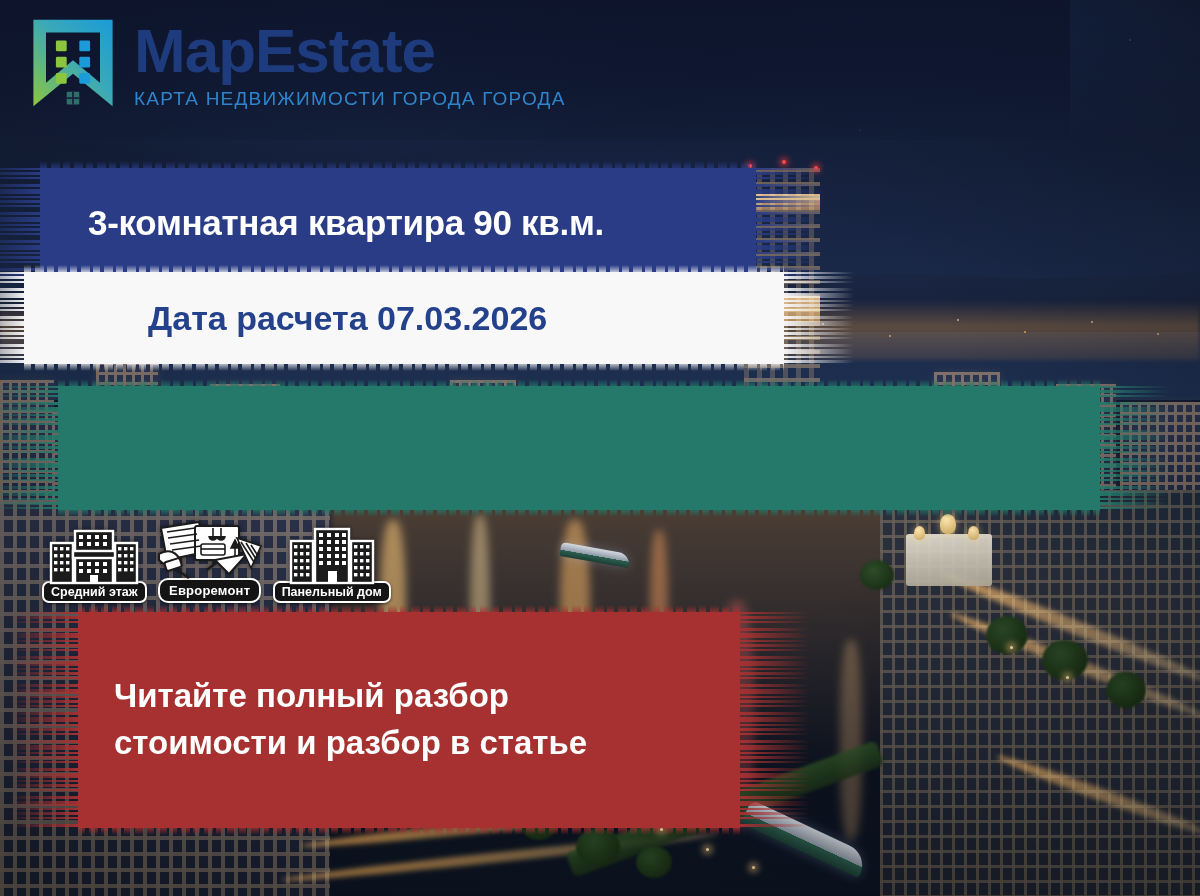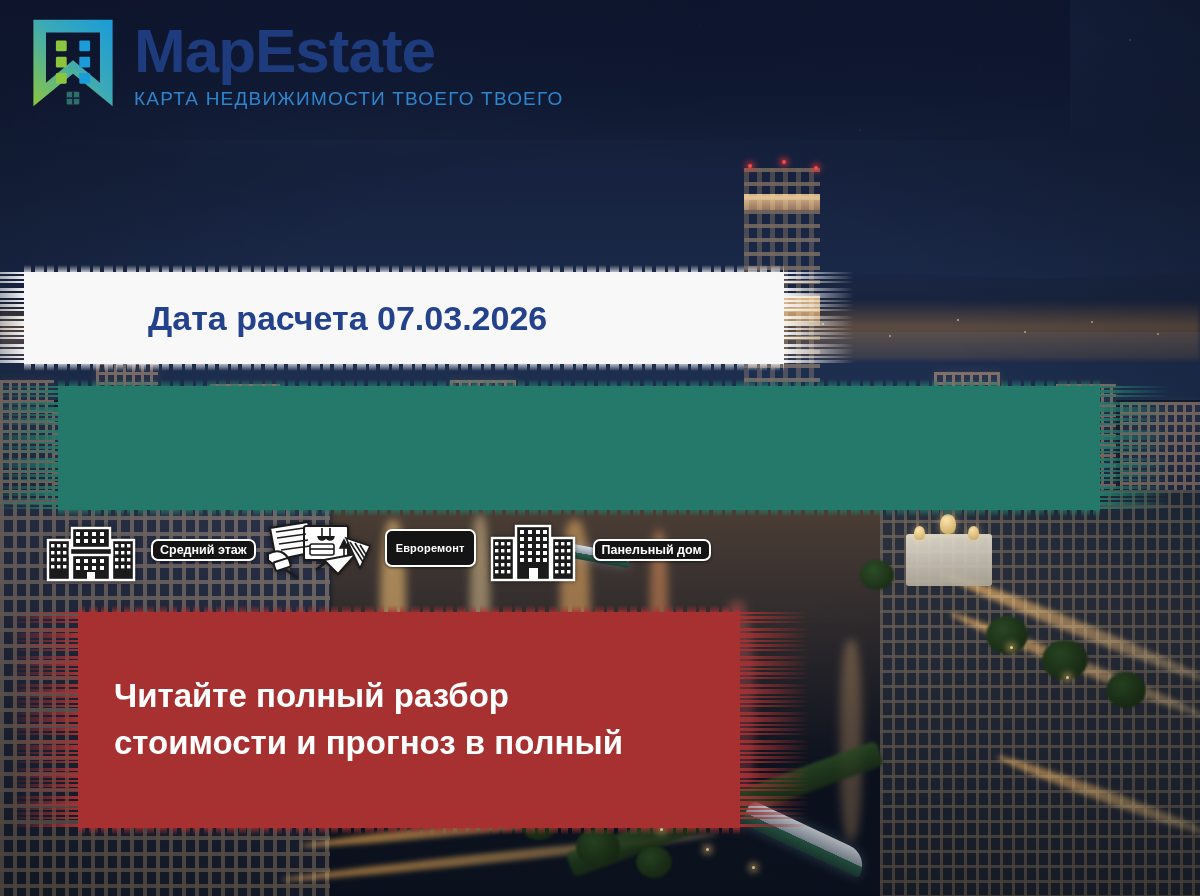--- a/index.html
+++ b/index.html
@@ -213,29 +213,29 @@
   .b-green .bfill{background:#24796a;}
   .b-green .btxt{padding-left:96px;color:#ffffff;font-size:34px;font-weight:700;line-height:1.38;}
 
   
   .b-red{left:78px;top:612px;width:662px;height:216px;--c:#a73131;}
   .b-red .bfill{background:#a73131;}
   .b-red .btxt{padding-left:36px;color:#ffffff;font-size:33px;font-weight:700;line-height:1.42;}
 
   
   .badges{position:absolute;left:42px;top:518px;z-index:4;display:flex;align-items:flex-end;gap:8px;}
-  .badge{position:relative;display:flex;flex-direction:row;align-items:center;gap:11px;}
+  .badge{position:relative;display:flex;flex-direction:column;align-items:center;}
   .badge-art{filter:drop-shadow(0 0 2px rgba(0,0,0,.55));}
   .badge-pill{
     margin-top:-6px;background:#141414;color:#ffffff;
     border:2px solid #ffffff;border-radius:7px;
     padding:2px 7px;font-size:12.5px;font-weight:700;white-space:nowrap;
     box-shadow:0 1px 3px rgba(0,0,0,.6);
   }
-  .badge-pill.big{font-size:11px;padding:11px 9px;letter-spacing:.2px;}
+  .badge-pill.big{font-size:13px;padding:3px 9px;letter-spacing:.2px;border-radius:10px;}
 </style>
 </head>
 <body>
 
 <div class="stage">
 
   <div class="bg">
     <div class="sky"></div>
     <div class="stars"></div>
     <div class="hills"></div>
@@ -340,25 +340,33 @@
         <g fill="#2f6f6a">
           <rect x="43" y="84" width="14" height="14" rx="1"></rect>
         </g>
         <g stroke="#16253f" stroke-width="2">
           <line x1="50" y1="84" x2="50" y2="98"></line>
           <line x1="43" y1="91" x2="57" y2="91"></line>
         </g>
       </svg>
       <div class="logo-text">
         <div class="logo-title">MapEstate</div>
-        <div class="logo-sub">КАРТА НЕДВИЖИМОСТИ ТВОЕГО ТВОЕГО</div>
+        <div class="logo-sub">КАРТА НЕДВИЖИМОСТИ ГОРОДА ГОРОДА</div>
       </div>
     </div>
   </div>
 
+  <div class="banner b-blue">
+    <div class="bfill"></div>
+    <div class="streaks left"></div>
+      <div class="streaks right"></div>
+    <div class="fuzz-top"></div>
+      <div class="fuzz-bot"></div>
+    <div class="btxt">3-комнатная квартира 90 кв.м.</div>
+  </div>
 
   <div class="banner b-white">
     <div class="bfill"></div>
     <div class="streaks left"></div>
       <div class="streaks right"></div>
     <div class="fuzz-top"></div>
       <div class="fuzz-bot"></div>
     <div class="btxt">Дата расчета 07.03.2026</div>
   </div>
 
@@ -373,21 +381,21 @@
   </div>
 
   <div class="banner b-red">
     <div class="bfill"></div>
     <div class="streaks left"></div>
       <div class="streaks right"></div>
     <div class="fuzz-top"></div>
       <div class="fuzz-bot"></div>
     <div class="btxt">
       <div>Читайте полный разбор</div>
-      <div>стоимости и прогноз в полный</div>
+      <div>стоимости и разбор в статье</div>
     </div>
   </div>
 
   <div class="badges">
 
     <div class="badge">
       <svg class="badge-art" width="98" height="62" viewBox="0 0 98 62">
         <g stroke="#ffffff" stroke-width="2.4" fill="#1b1b1b">
           <rect x="6" y="18" width="22" height="40"></rect>
           <rect x="70" y="18" width="22" height="40"></rect>

